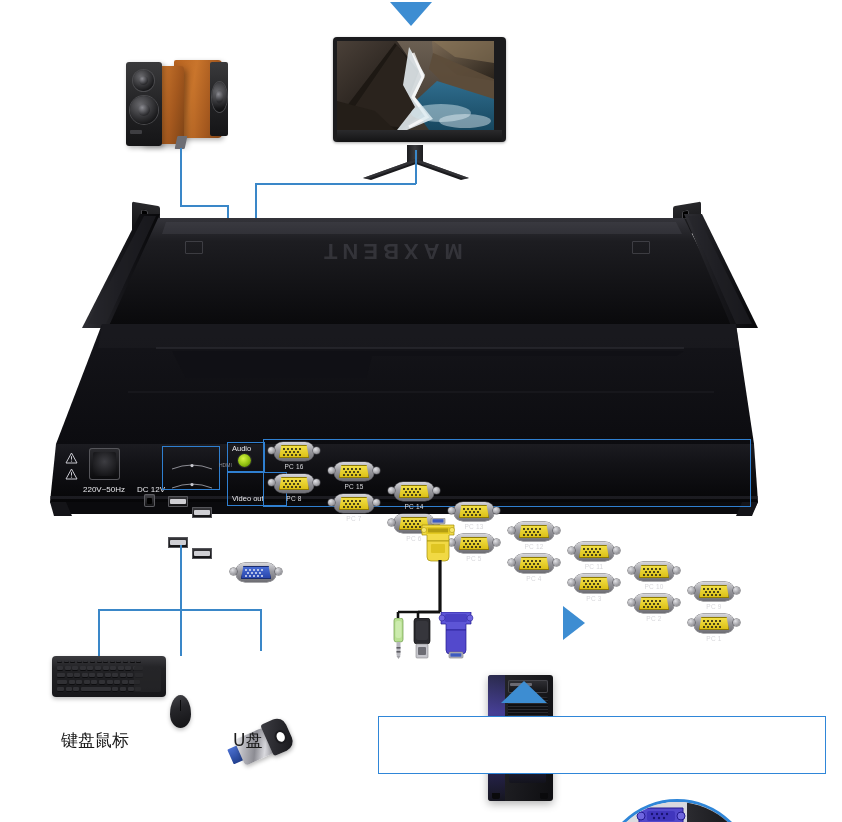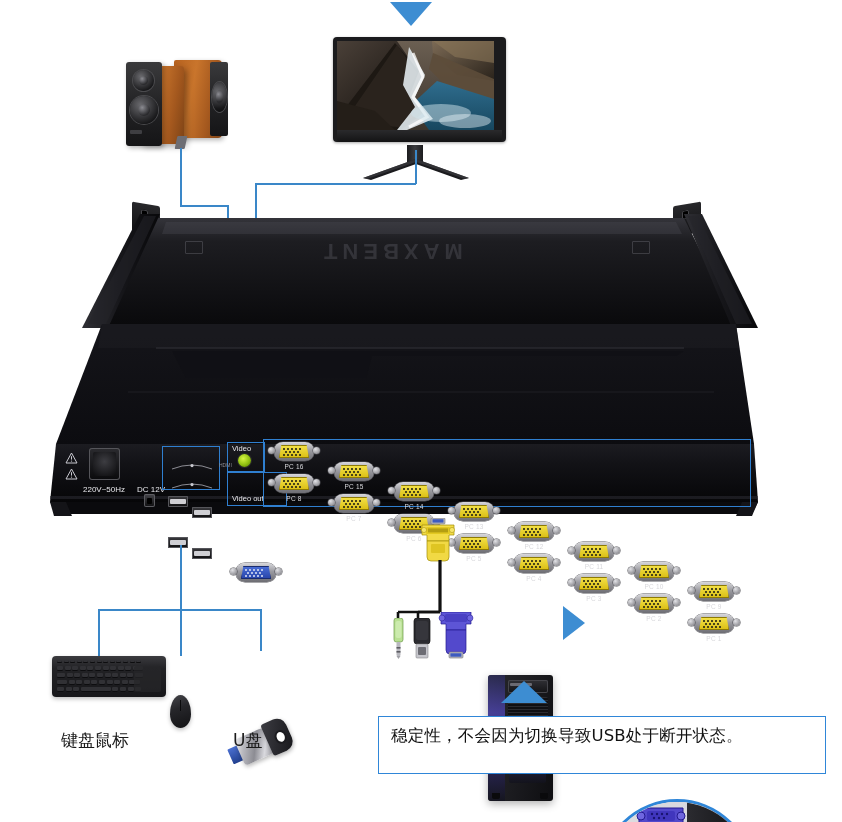--- a/index.html
+++ b/index.html
@@ -278,21 +278,21 @@
   <svg class="abs" style="left:130px;top:265px;" width="52" height="10">
     <path d="M6 8 q20 -8 40 0" stroke="#9a9aa2" stroke-width=".9" fill="none"></path>
     <circle cx="26" cy="4.6" r="1.6" fill="#c9c9d0"></circle>
   </svg>
   <svg class="abs" style="left:130px;top:284px;" width="52" height="10">
     <path d="M6 8 q20 -8 40 0" stroke="#9a9aa2" stroke-width=".9" fill="none"></path>
     <circle cx="26" cy="4.6" r="1.6" fill="#c9c9d0"></circle>
   </svg>
 
   <div class="bluebox" style="left:191px;top:246px;width:36px;height:28px;"></div>
-  <div class="panel-txt" style="left:196px;top:248px;font-size:7.5px;">Video</div>
+  <div class="panel-txt" style="left:196px;top:248px;font-size:7.5px;">Audio</div>
   <div class="abs audiojack" style="left:202px;top:258px;"></div>
 
   <div class="bluebox" style="left:191px;top:276px;width:58px;height:32px;"></div>
   <div class="abs vga" style="left:194px;top:278px;width:52px;height:20px;">
     <div class="vga-shell"></div>
     <div class="vga-d blue">
       <div class="pins">
         <i style="left:4px;top:3px;background:#cfd6f0"></i>
           <i style="left:8px;top:3px;background:#cfd6f0"></i>
           <i style="left:12px;top:3px;background:#cfd6f0"></i>
@@ -950,14 +950,13 @@
       <rect x="62" y="115" width="22" height="8" rx="2" fill="#c9ef9f"></rect>
       <path d="M58 119 C 44 120, 30 126, 20 134" stroke="#111" stroke-width="3.4" fill="none"></path>
       <circle cx="86" cy="119" r="3" fill="#4fa6e8" opacity=".8"></circle>
     </g>
 
     <rect x="68" y="100" width="16" height="6" rx="1" fill="#17171a"></rect>
   </svg>
 </div>
 
 <div class="abs notebox" style="left:378px;top:716px;width:448px;height:58px;padding:6px 12px 0 12px;box-sizing:border-box;">
-  <p>稳定性，不会因为切换导致USB处于断开状态。</p>
 </div>
 
 </body></html>

